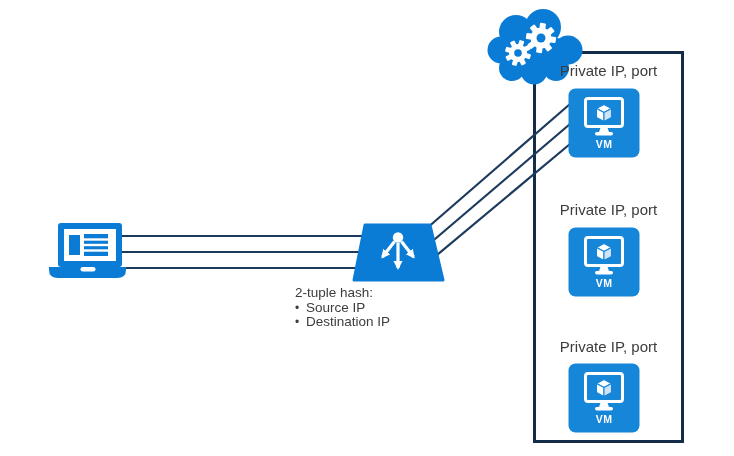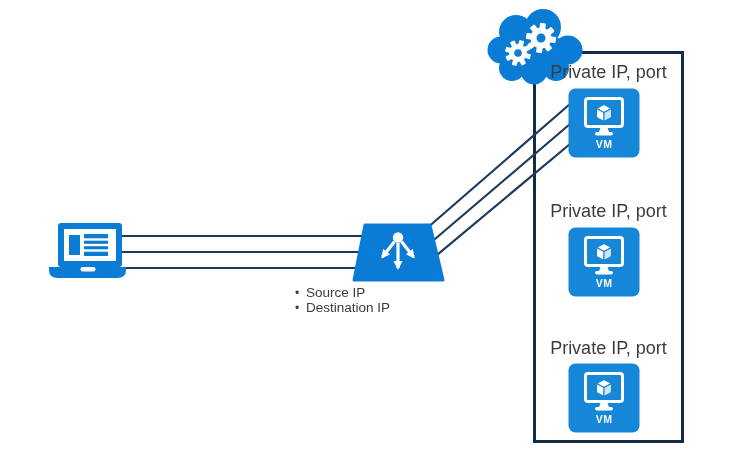--- a/index.html
+++ b/index.html
@@ -11,21 +11,21 @@
   
   .pool-box{
     left:533px;top:51px;width:151px;height:392px;
     border:3px solid #142c47;box-sizing:border-box;z-index:1;
   }
   .lines-layer{left:0;top:0;width:734px;height:456px;z-index:2;}
   .icon-layer{z-index:3;}
   
   .vm-label{
     left:533px;width:151px;text-align:center;
-    font-size:18px;color:#3c3c3c;z-index:4;
+    font-size:15px;color:#3c3c3c;z-index:4;
   }
   .vm-label.l1{top:62px;}
   .vm-label.l2{top:201px;}
   .vm-label.l3{top:338px;}
   
   .hash-note{
     left:295px;top:286px;z-index:4;color:#3c3c3c;
     font-size:13.5px;line-height:14.5px;
   }
   .hash-note .row{display:flex;align-items:baseline;}
@@ -157,20 +157,21 @@
     <polygon points="33,38.5 39,38.5 41,44 31,44" fill="#ffffff"></polygon>
     <rect x="27" y="44" width="18" height="3.5" rx="1.75" fill="#ffffff"></rect>
     <text class="vm-badge" x="36" y="60" text-anchor="middle">VM</text>
   </svg>
 
   <div class="abs vm-label l1">Private IP, port</div>
   <div class="abs vm-label l2">Private IP, port</div>
   <div class="abs vm-label l3">Private IP, port</div>
 
   <div class="abs hash-note">
+    <div>2-tuple hash:</div>
     <div class="row">
       <span class="dot">•</span>
       <span>Source IP</span>
     </div>
     <div class="row">
       <span class="dot">•</span>
       <span>Destination IP</span>
     </div>
   </div>
 

